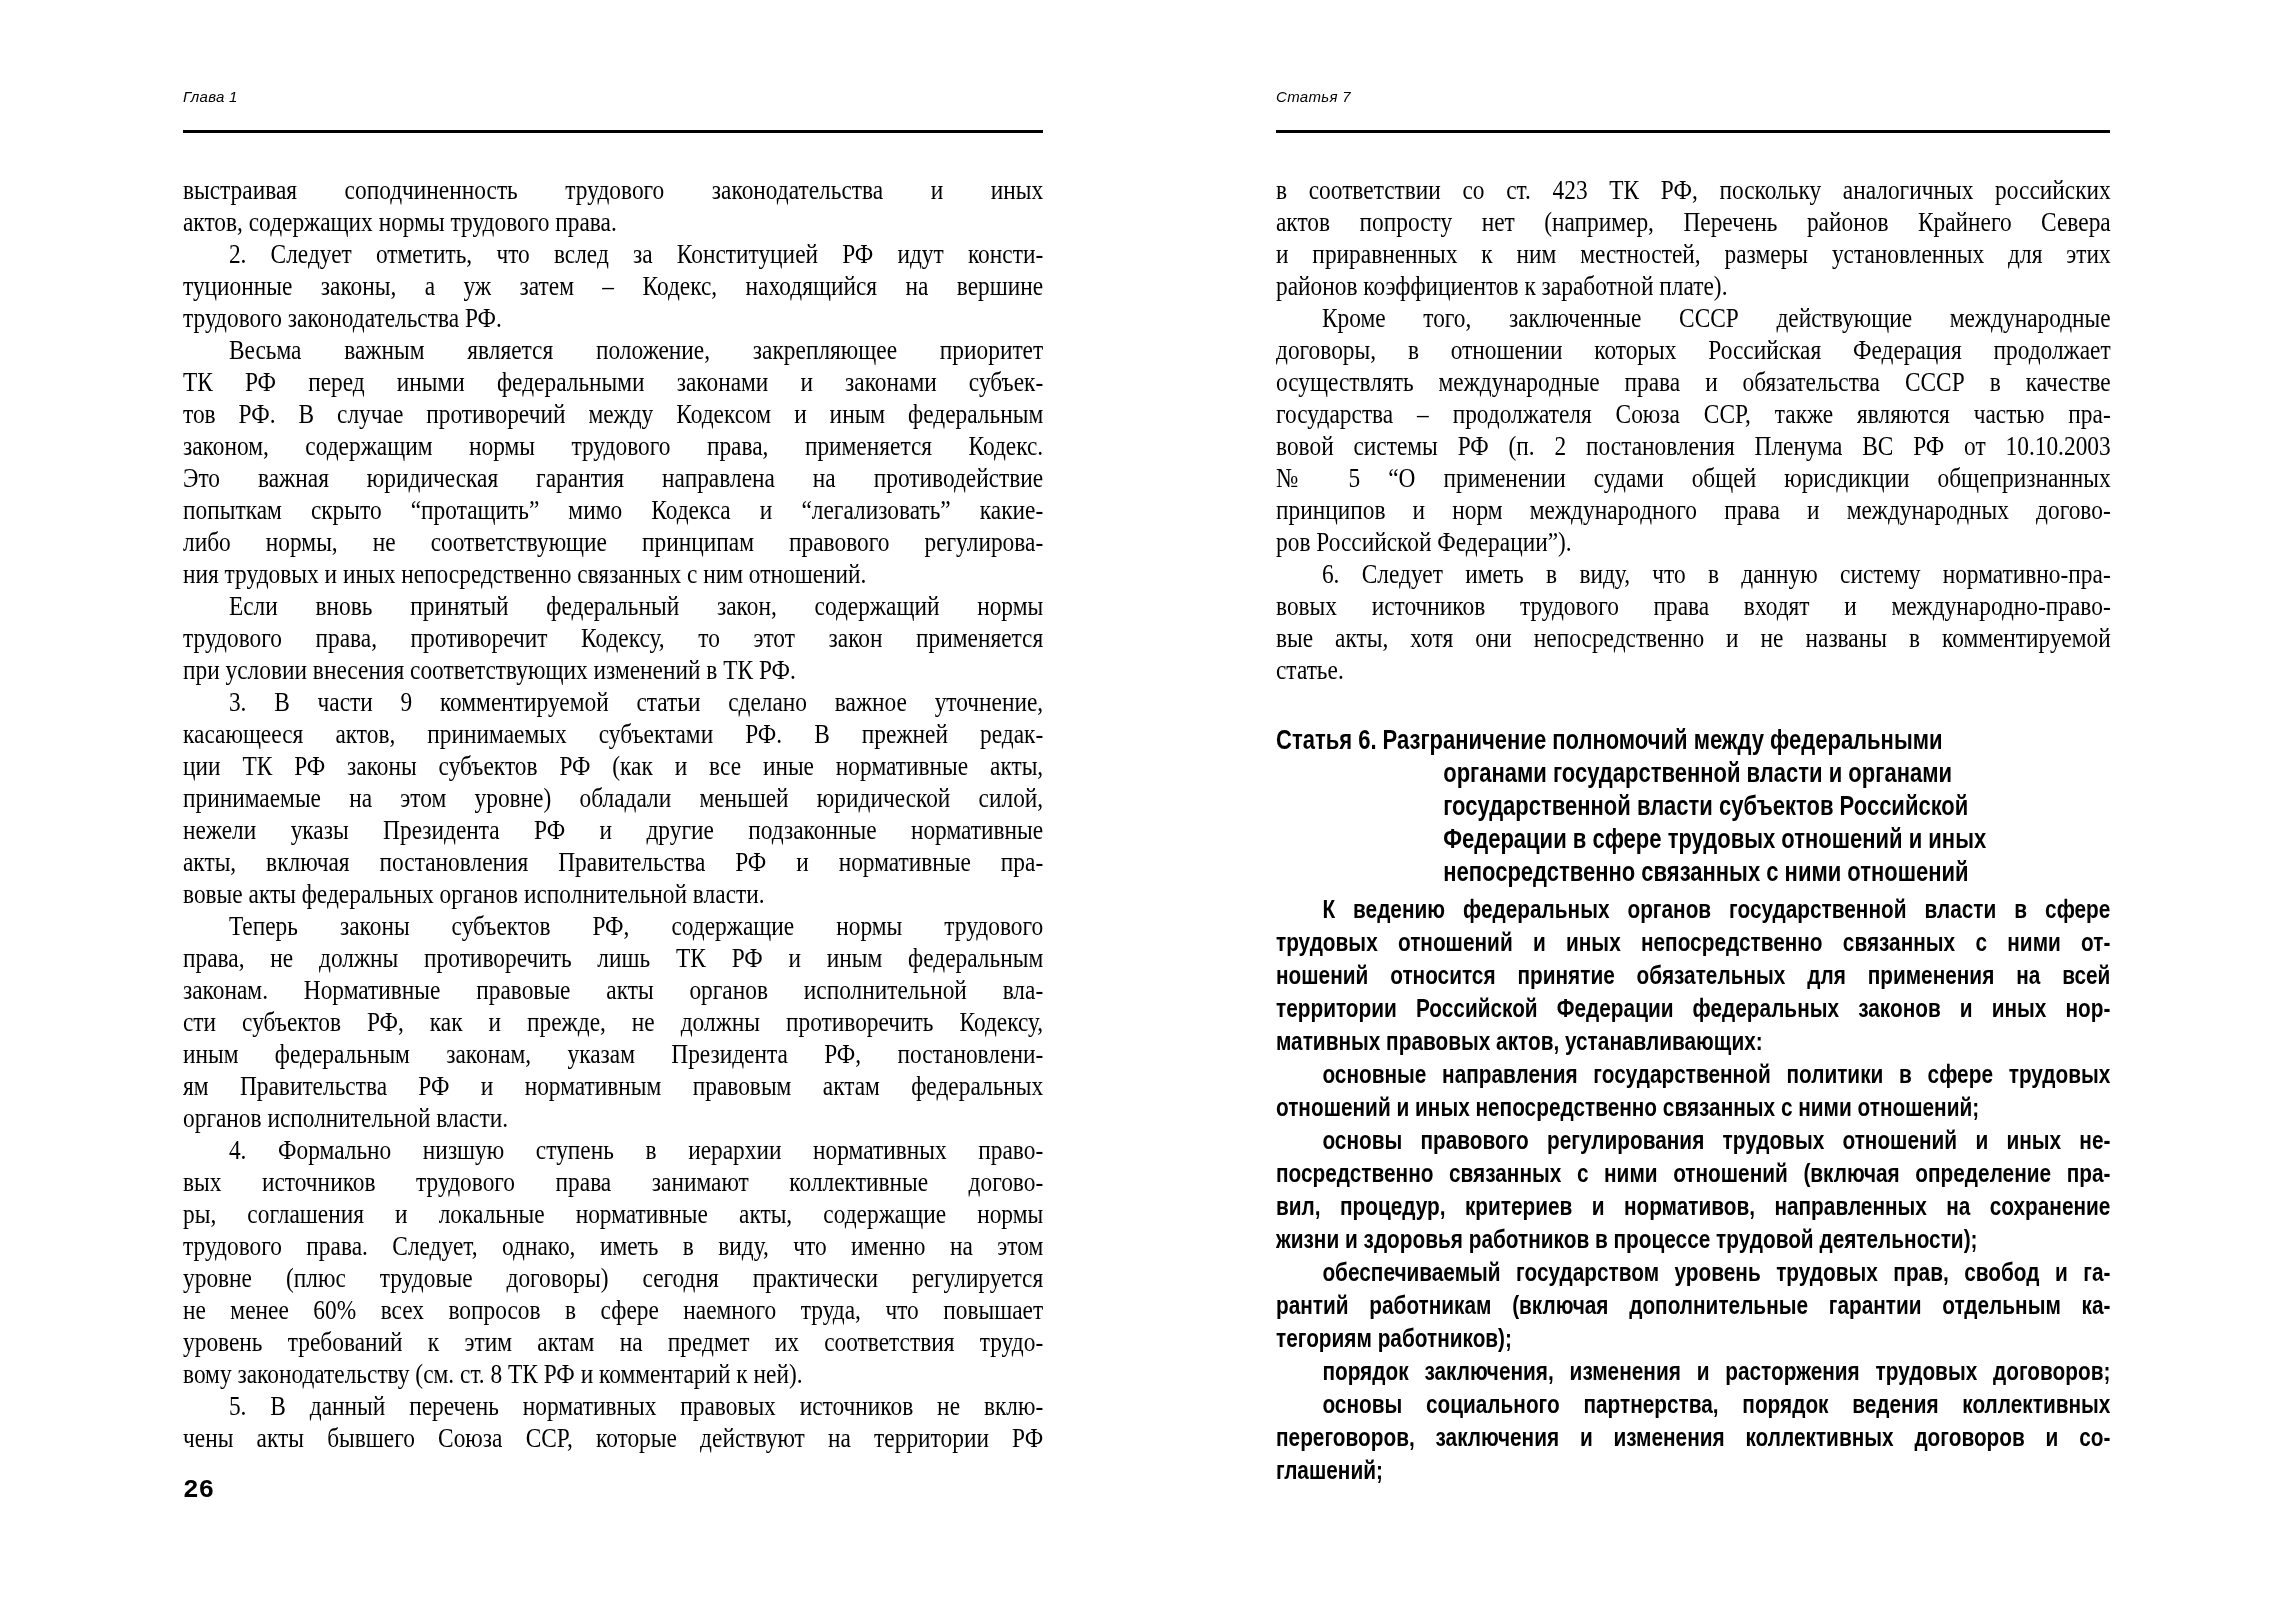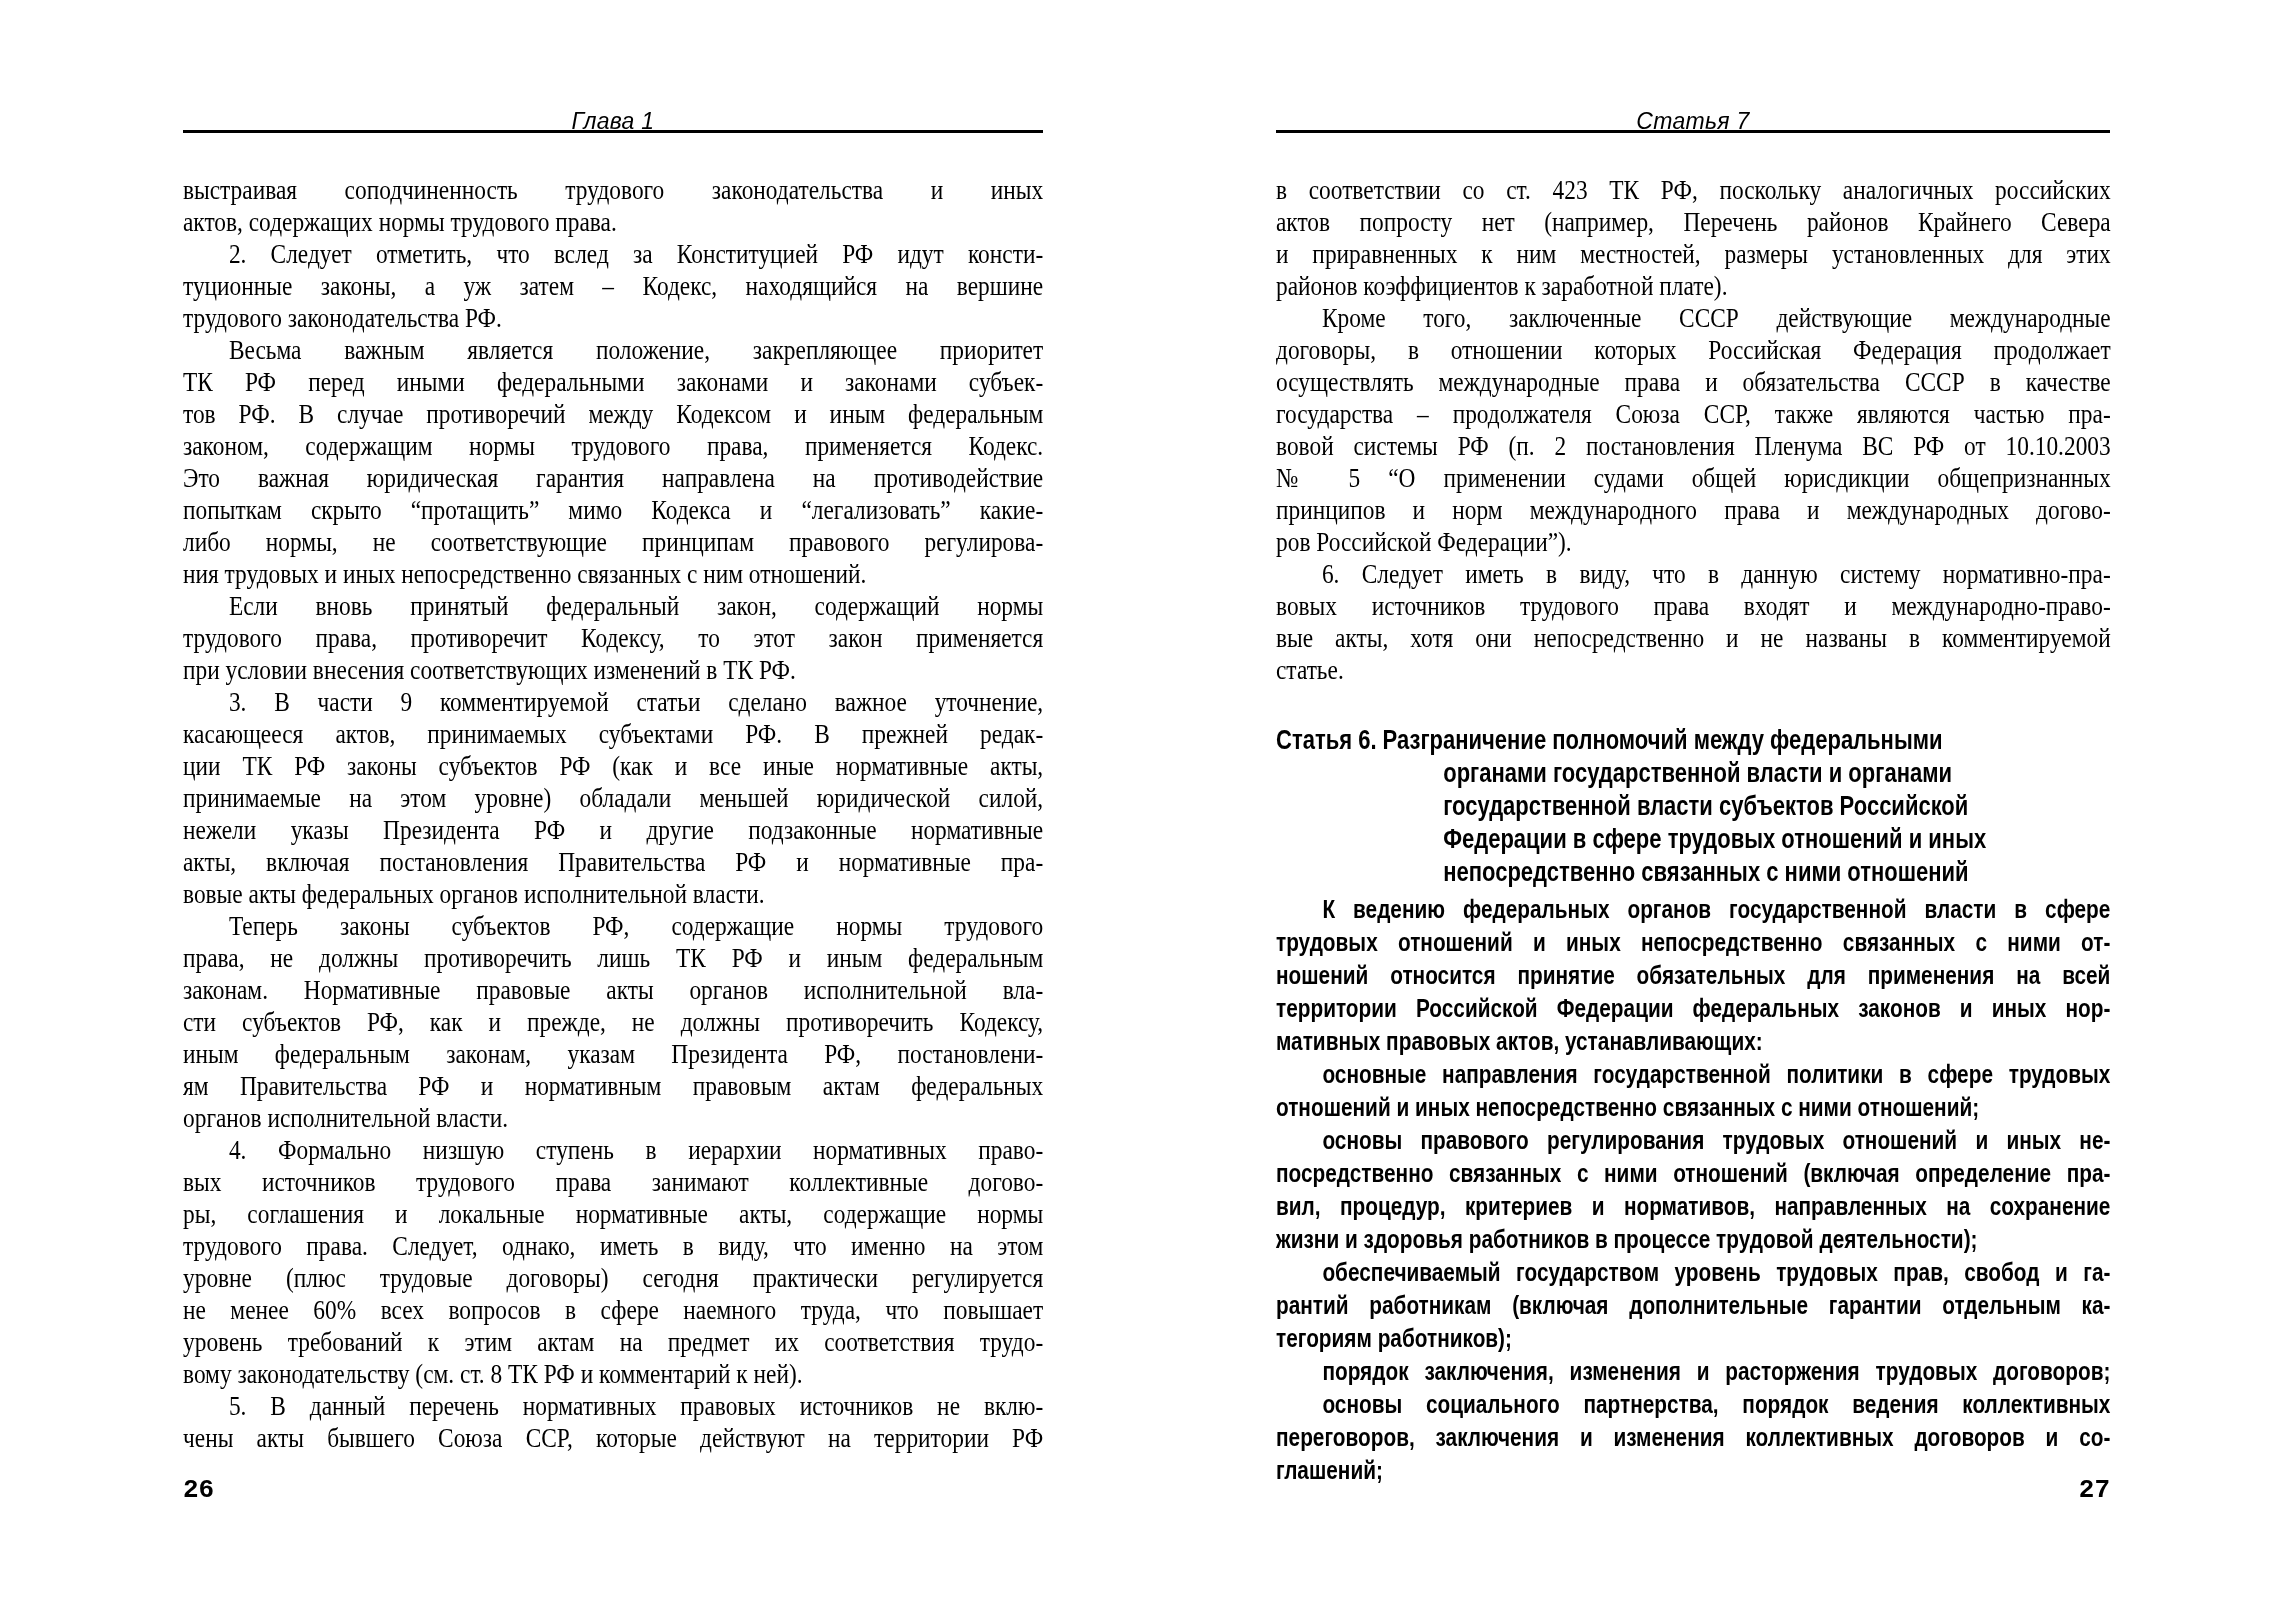--- a/index.html
+++ b/index.html
@@ -8,25 +8,24 @@
     background: #ffffff;
     overflow: hidden;
     font-family: "Liberation Serif", serif;
     color: #000;
   }
   .col { position: absolute; top: 0; height: 1622px; }
   #left-col  { left: 183px;  width: 860px; }
   #right-col { left: 1276px; width: 834px; }
 
   .running-head {
-    position: absolute; top: 108px; left: 0; width: 100%;
-    text-align: center;
+    position: absolute; top: 84px; left: 0; width: 100%;
     font-family: "Liberation Sans", sans-serif;
     font-style: italic;
-    font-size: 23px; line-height: 26px;
+    font-size: 15px; line-height: 26px;
     letter-spacing: 0.3px;
   }
   .head-rule {
     position: absolute; top: 130px; left: 0; width: 100%;
     height: 3.3px; background: #000;
   }
   .page-body { position: absolute; top: 174px; left: 0; }
 
   
   .squeeze85 { transform: scaleX(0.85); transform-origin: 0 0; }
@@ -170,15 +169,14 @@
         <div class="line last">жизни и здоровья работников в процессе трудовой деятельности);</div>
         <div class="line indent">обеспечиваемый государством уровень трудовых прав, свобод и га-</div>
         <div class="line">рантий работникам (включая дополнительные гарантии отдельным ка-</div>
         <div class="line last">тегориям работников);</div>
         <div class="line indent">порядок заключения, изменения и расторжения трудовых договоров;</div>
         <div class="line indent">основы социального партнерства, порядок ведения коллективных</div>
         <div class="line">переговоров, заключения и изменения коллективных договоров и со-</div>
         <div class="line last">глашений;</div>
       </div>
   </div>
-  <div class="page-num pn-right">27</div>
 </div>
 
 
 </body></html>

